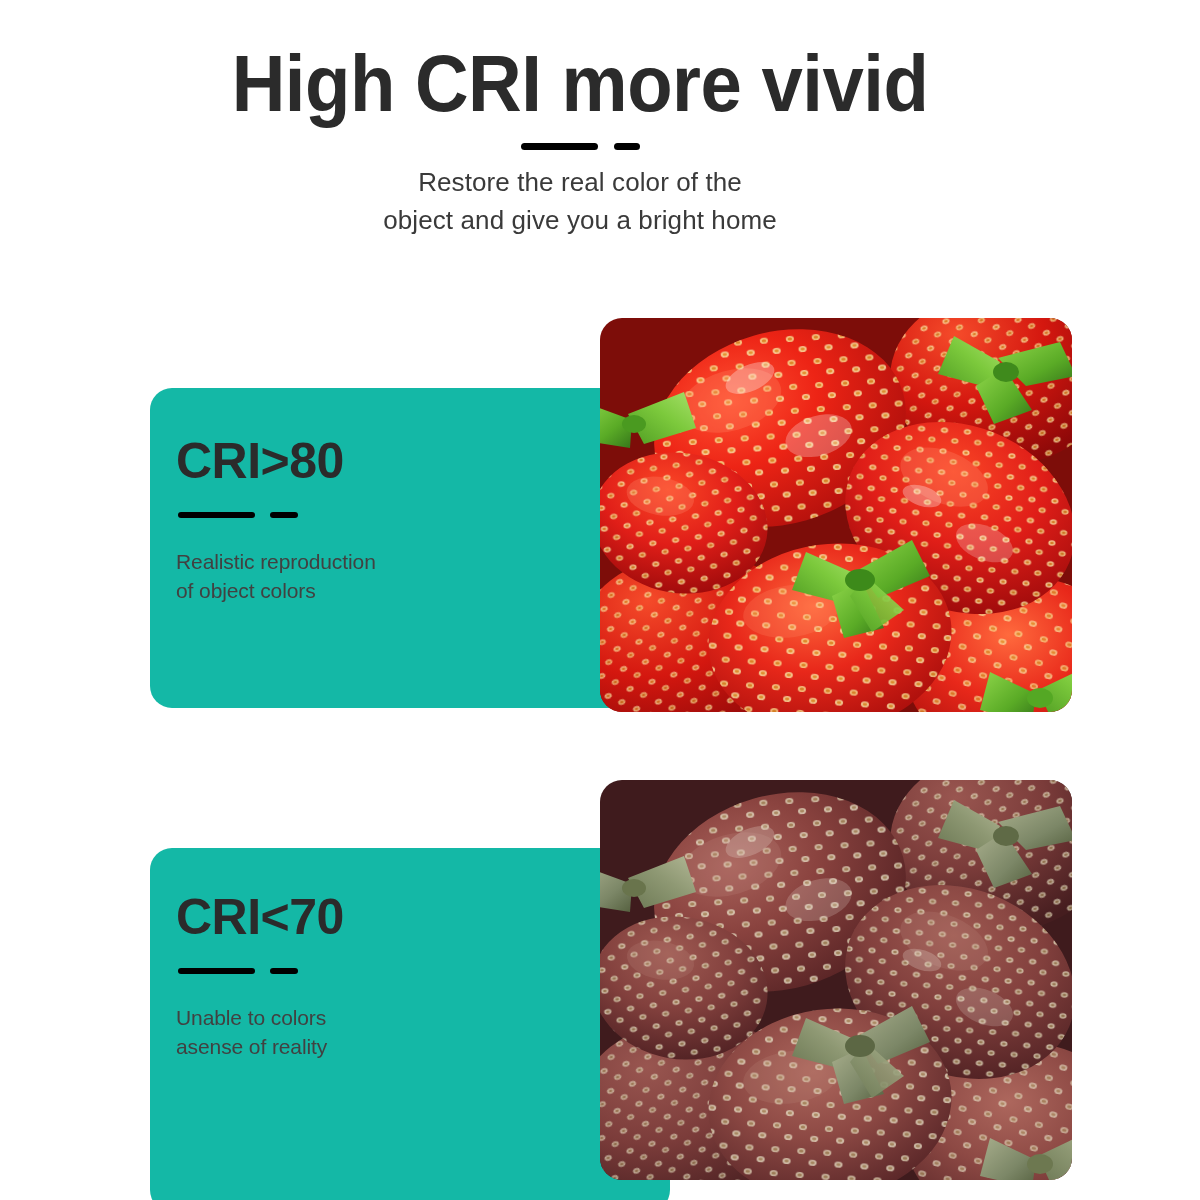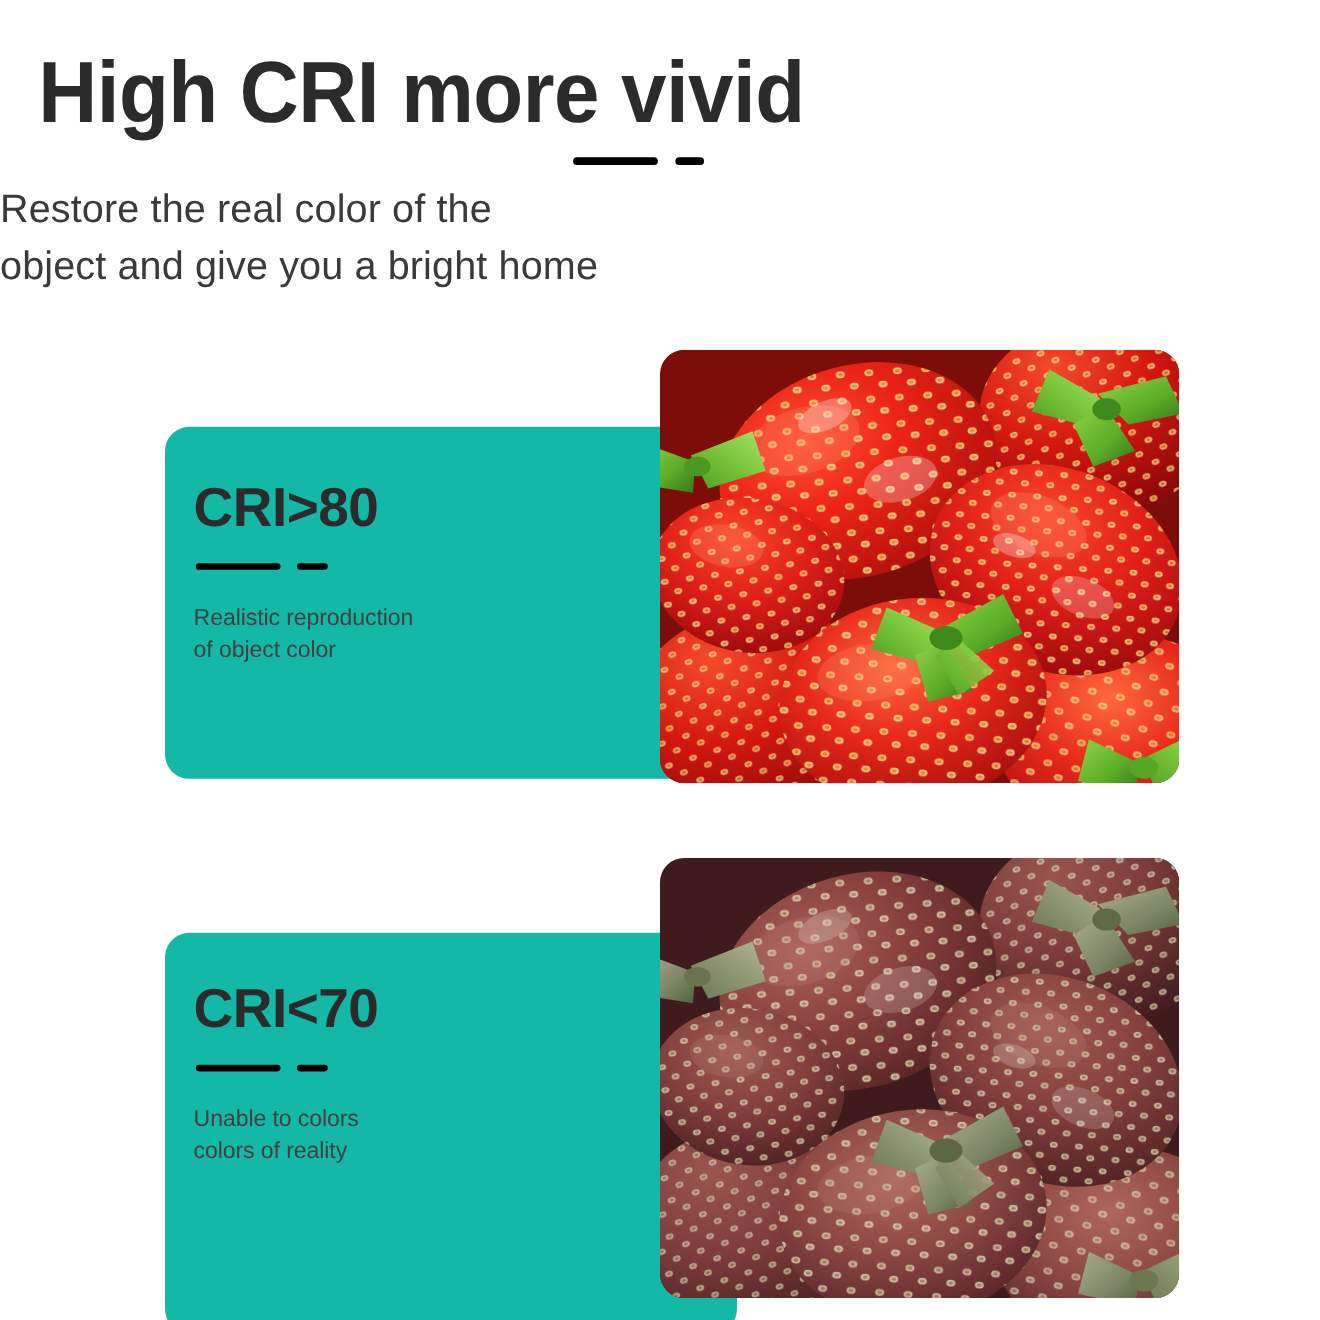--- a/index.html
+++ b/index.html
@@ -14,21 +14,21 @@
     overflow: hidden;
     position: relative;
   }
 
   
   .header {
     position: absolute;
     top: 0;
     left: 0;
     width: 1160px;
-    text-align: left;
+    text-align: center;
   }
   .title {
     margin: 0;
     padding-top: 44px;
     font-family: "Liberation Sans Narrow", "Liberation Sans", sans-serif;
     font-size: 79px;
     font-weight: bold;
     letter-spacing: -0.5px;
     color: #2b2b2b;
     line-height: 1.0;
@@ -54,21 +54,21 @@
     border-radius: 4px;
   }
   .divider-header {
     justify-content: center;
     margin: 20px 0 0 0;
     padding-left: 0;
   }
 
   .subtitle {
     margin: 14px 0 0 0;
-    font-size: 36px;
+    font-size: 26px;
     font-weight: normal;
     color: #3a3a3a;
     line-height: 1.45;
     letter-spacing: 0.1px;
   }
 
   
   .card {
     position: absolute;
     background: #14b8a6;
@@ -160,21 +160,21 @@
 <div class="card card-top">
   <h2 class="card-heading">CRI&gt;80</h2>
 
   <div class="divider divider-card">
     <span class="bar-long"></span>
     <span class="bar-short"></span>
   </div>
 
   <p class="card-body">
     <span>Realistic reproduction</span><br>
-    <span>of object color</span>
+    <span>of object colors</span>
   </p>
 </div>
 
 <div class="photo photo-top">
   <svg viewBox="0 0 472 394" preserveAspectRatio="xMidYMid slice">
     <defs>
       <radialGradient id="vB1" cx="35%" cy="30%" r="75%">
         <stop offset="0%" stop-color="#ff5233"></stop>
         <stop offset="45%" stop-color="#ed2415"></stop>
         <stop offset="100%" stop-color="#b3100c"></stop>
@@ -288,21 +288,21 @@
 <div class="card card-bottom">
   <h2 class="card-heading">CRI&lt;70</h2>
 
   <div class="divider divider-card">
     <span class="bar-long"></span>
     <span class="bar-short"></span>
   </div>
 
   <p class="card-body">
     <span>Unable to colors</span><br>
-    <span>colors of reality</span>
+    <span>asense of reality</span>
   </p>
 </div>
 
 <div class="photo photo-bottom">
   <svg viewBox="0 0 472 400" preserveAspectRatio="xMidYMid slice">
     <defs>
       <radialGradient id="dB1" cx="35%" cy="30%" r="75%">
         <stop offset="0%" stop-color="#a8615a"></stop>
         <stop offset="45%" stop-color="#8a433f"></stop>
         <stop offset="100%" stop-color="#5a2526"></stop>

